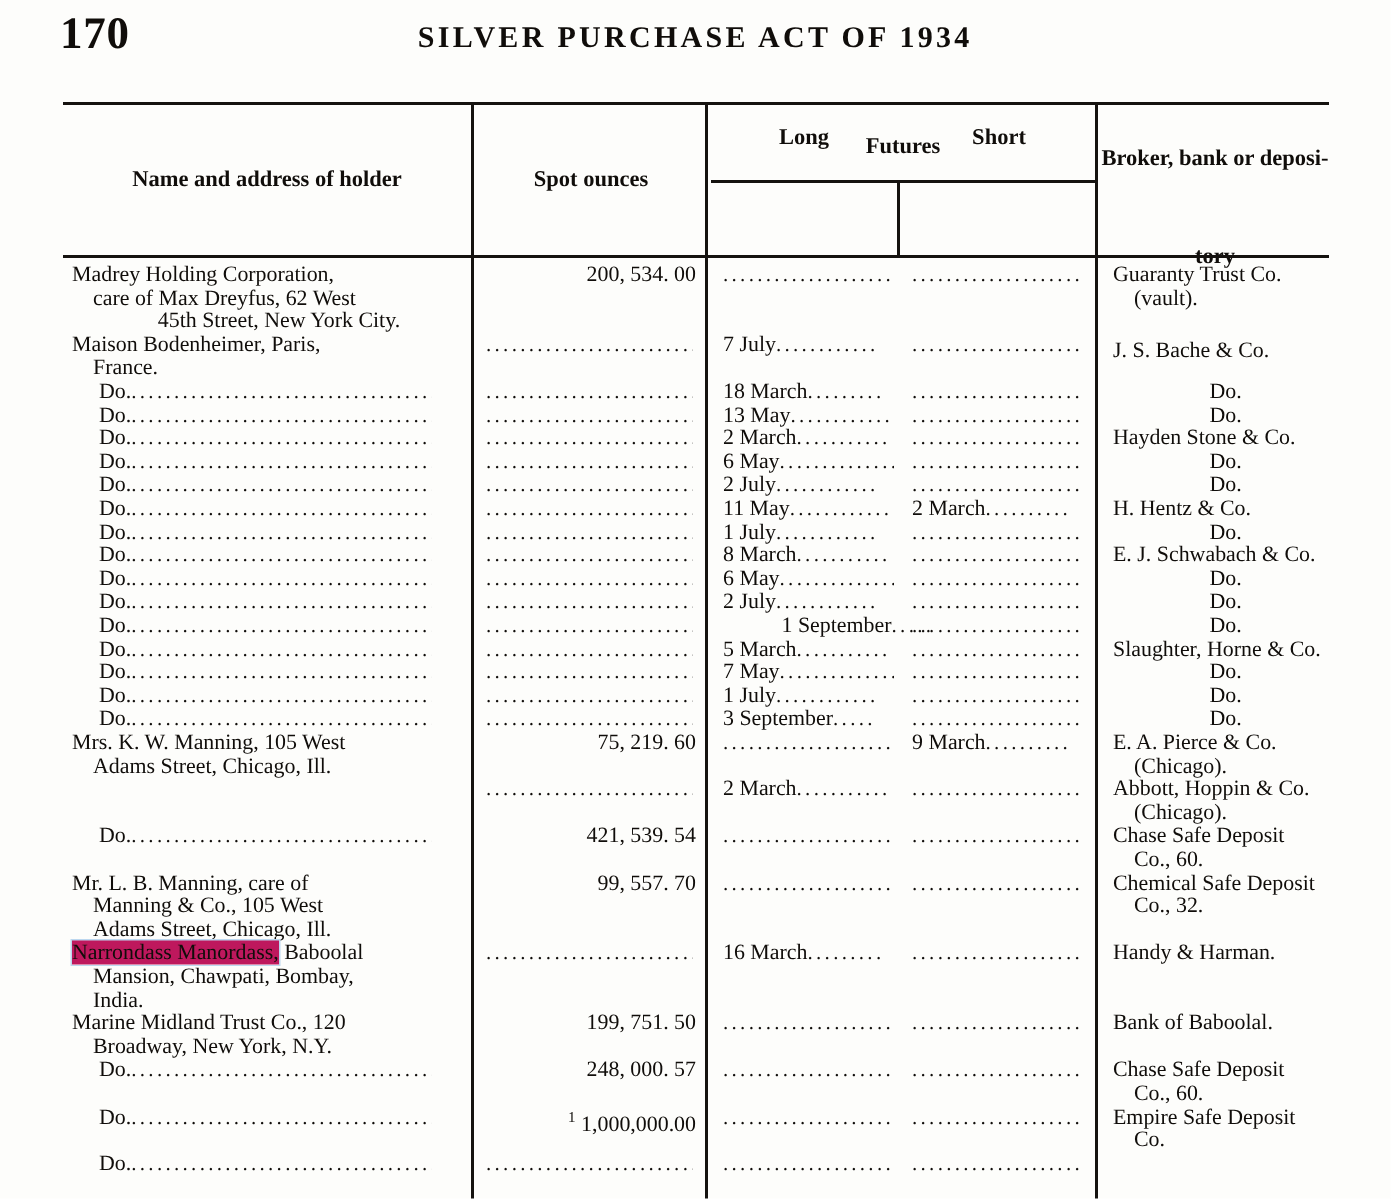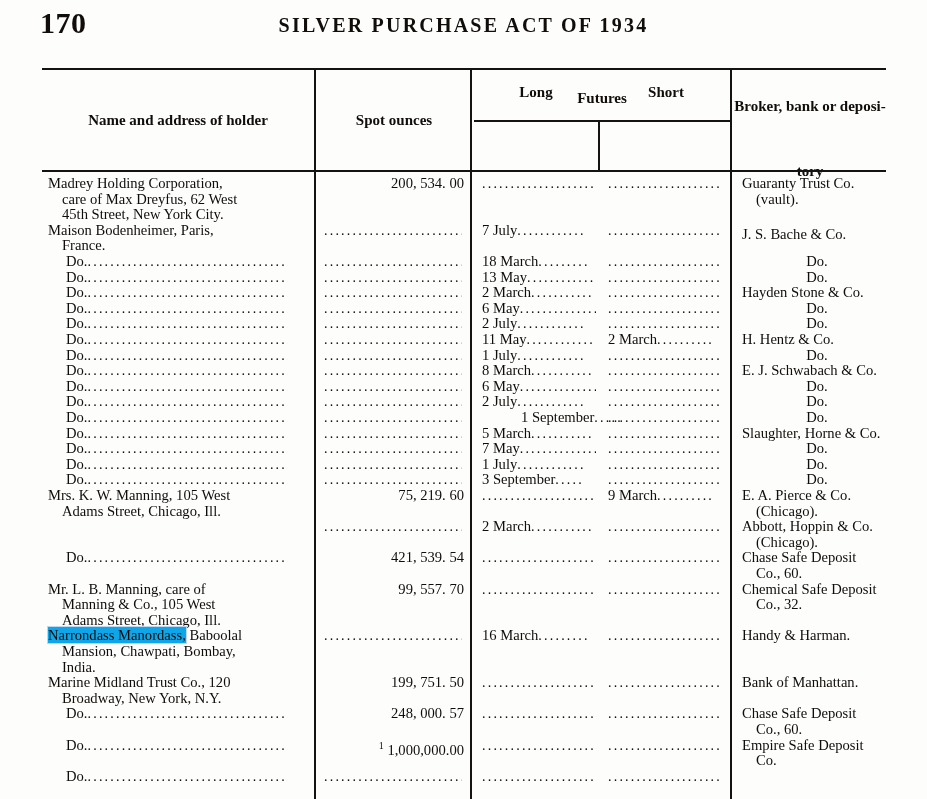--- a/index.html
+++ b/index.html
@@ -143,21 +143,21 @@
   .dots {
     display: inline-block;
     overflow: hidden;
     white-space: nowrap;
     letter-spacing: 2.2px;
     font-size: 14px;
     vertical-align: bottom;
   }
   .do-label { display:inline-block; padding-left: 18px; }
   .hl {
-    background: #0ea5e9;
+    background: #be185d;
     box-shadow: 0 0 0 1px #bcd7ef;
   }
   .sup { font-size: 10px; vertical-align: super; }
 
   .vrules {
     position: absolute;
     top: 68px;
     left: 42px;
     width: 844px;
     height: 731px;
@@ -217,21 +217,21 @@
     <div class="v" style="left:272px;"></div>
     <div class="v" style="left:428px;"></div>
     <div class="v" style="left:688px;"></div>
   </div>
 
   <div class="body-area" id="body-area">
       <div class="row" style="position: absolute; top: 0px; height: 46.8px;">
         <div class="c c-name" style="top: 0px;">
           <div>Madrey Holding Corporation,</div>
           <div style="padding-left: 14px;">care of Max Dreyfus, 62 West</div>
-          <div style="padding-left: 14px;">45th Street, New York City.</div>
+          <div style="padding-left: 14px; text-align: center;">45th Street, New York City.</div>
         </div>
         <div class="c c-spot" style="top: 0px;">200, 534. 00</div>
         <div class="c c-long" style="top: 0px;"><span class="dots" style="width: 112px;">......................</span></div>
         <div class="c c-short" style="top: 0px;"><span class="dots" style="width: 112px;">......................</span></div>
         <div class="c c-broker" style="top: 0px;">
           <div>Guaranty Trust Co.</div>
           <div style="padding-left: 14px;">(vault).</div>
         </div>
       </div>
       <div class="row" style="position: absolute; top: 46.8px; height: 31.2px;">
@@ -443,21 +443,21 @@
       </div>
       <div class="row" style="position: absolute; top: 499.2px; height: 31.2px;">
         <div class="c c-name" style="top: 0px;">
           <div>Marine Midland Trust Co., 120</div>
           <div style="padding-left: 14px;">Broadway, New York, N.Y.</div>
         </div>
         <div class="c c-spot" style="top: 0px;">199, 751. 50</div>
         <div class="c c-long" style="top: 0px;"><span class="dots" style="width: 112px;">......................</span></div>
         <div class="c c-short" style="top: 0px;"><span class="dots" style="width: 112px;">......................</span></div>
         <div class="c c-broker" style="top: 0px;">
-          <div>Bank of Manhattan.</div>
+          <div>Bank of Baboolal.</div>
         </div>
       </div>
       <div class="row" style="position: absolute; top: 530.4px; height: 31.2px;">
         <div class="c c-name" style="top: 0px;"><span class="do-label">Do.</span><span class="dots" style="width: 200px;">......................................</span></div>
         <div class="c c-spot" style="top: 0px;">248, 000. 57</div>
         <div class="c c-long" style="top: 0px;"><span class="dots" style="width: 112px;">......................</span></div>
         <div class="c c-short" style="top: 0px;"><span class="dots" style="width: 112px;">......................</span></div>
         <div class="c c-broker" style="top: 0px;">
           <div>Chase Safe Deposit</div>
           <div style="padding-left: 14px;">Co., 60.</div>

